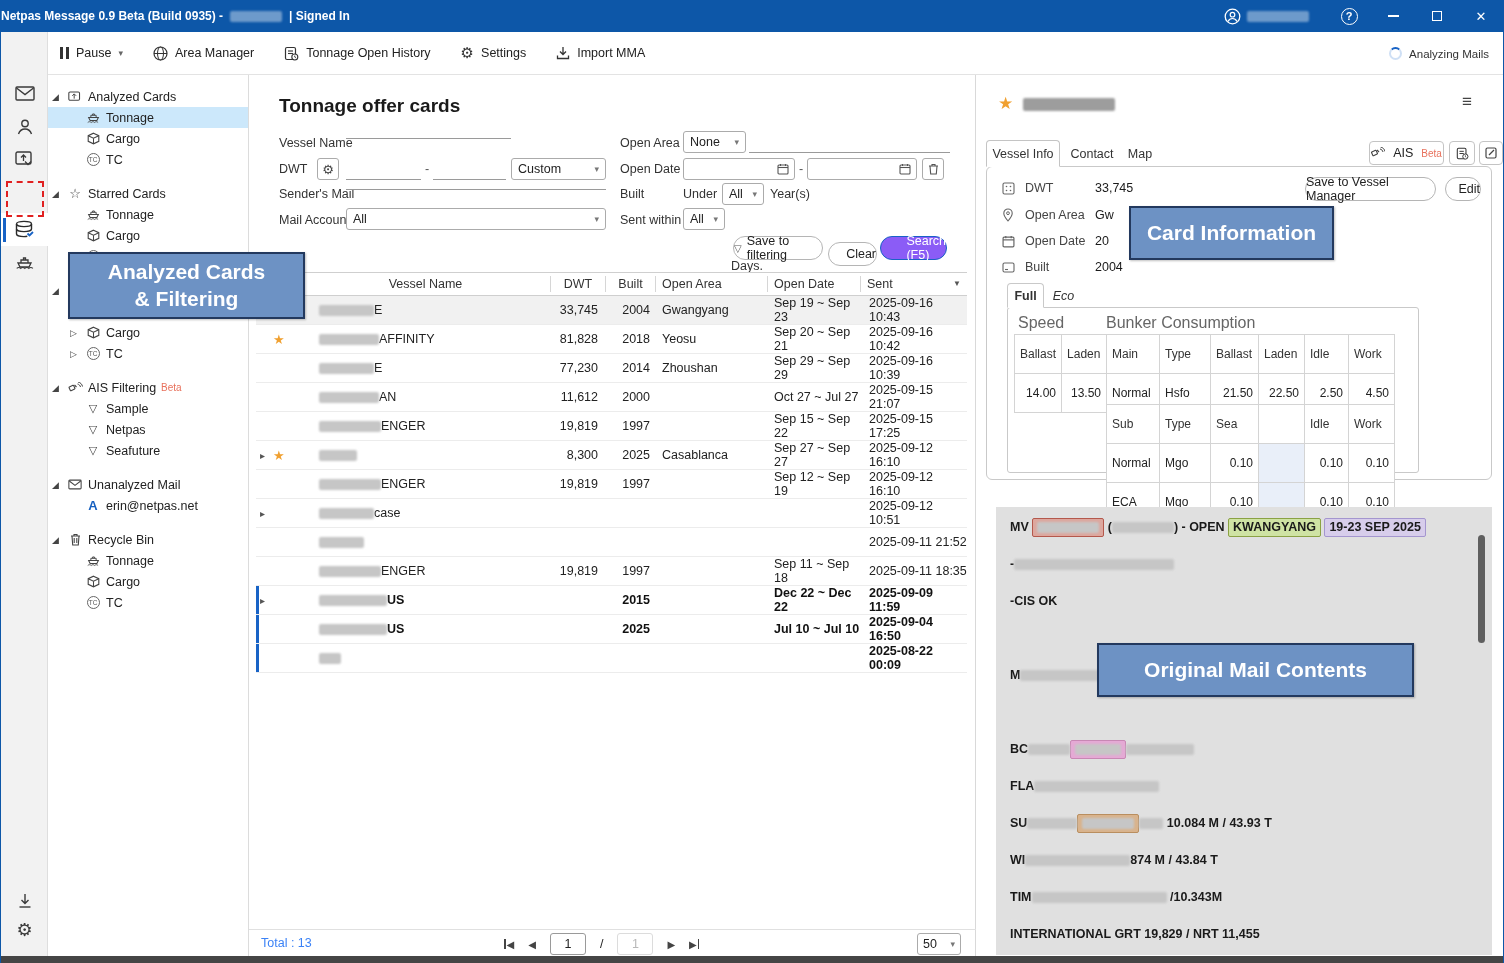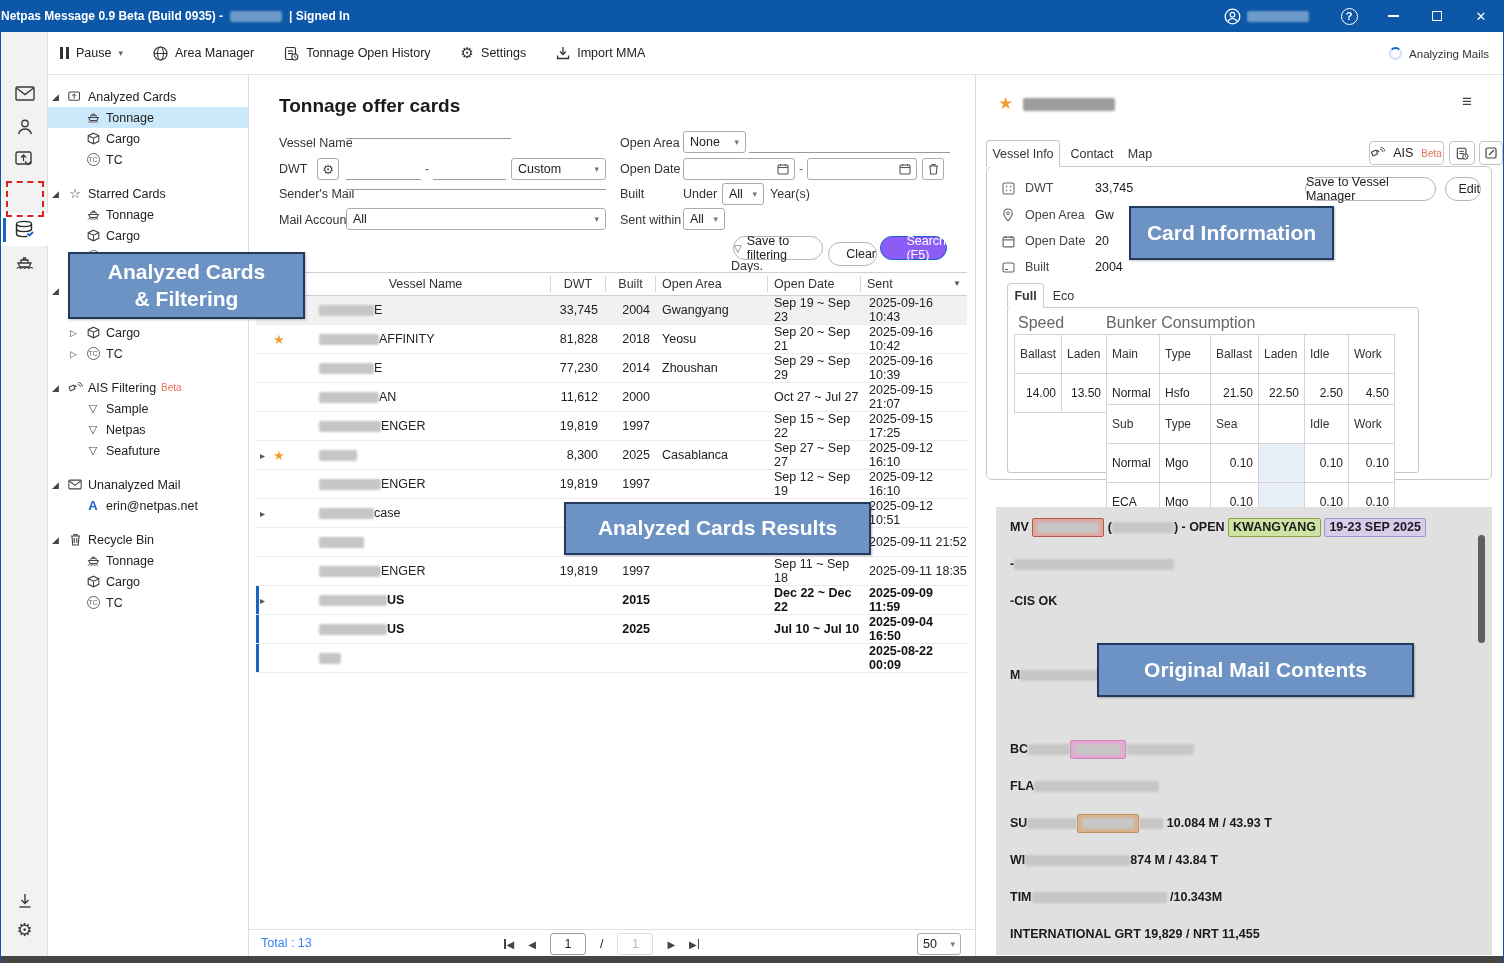--- a/index.html
+++ b/index.html
@@ -915,21 +915,21 @@
               <line x1="3" y1="7.5" x2="6" y2="7.5" stroke="#666" stroke-width="1.1"></line>
             </svg>
           </span>
         <span class="ci-label">Built</span>
         <span class="ci-value">2004</span>
       </div>
 
       <div class="fe-tab active" style="left:20px;width:37px;">
           <span>Full</span>
         </div>
-      <div class="fe-tab" style="left:60px;width:33px;">
+      <div class="fe-tab" style="left:60px;width:33px;font-style:italic;">
           <span>Eco</span>
         </div>
 
       <div class="inner">
         <div class="mini-label" style="left:10px;">Speed</div>
         <div class="mini-label" style="left:98px;">Bunker Consumption</div>
         <table class="mini" style="left:6px;top:26px;">
           <tbody>
               <tr>
                 <td class="h" style="width:45px;">Ballast</td>
@@ -1030,21 +1030,18 @@
     </div>
   </div>
 
   <div class="overlay" style="left:67px;top:252px;width:237px;height:67px;">
     <span>Analyzed Cards</span>
     <span>&amp; Filtering</span>
   </div>
   <div class="overlay" style="left:1128px;top:206px;width:205px;height:54px;">
     <span>Card Information</span>
   </div>
-  <div class="overlay" style="left:563px;top:502px;width:307px;height:53px;">
-    <span>Analyzed Cards Results</span>
-  </div>
   <div class="overlay" style="left:1096px;top:643px;width:317px;height:54px;">
     <span>Original Mail Contents</span>
   </div>
 
   <div class="bottom-strip"></div>
 </div>
 
 </body></html>

